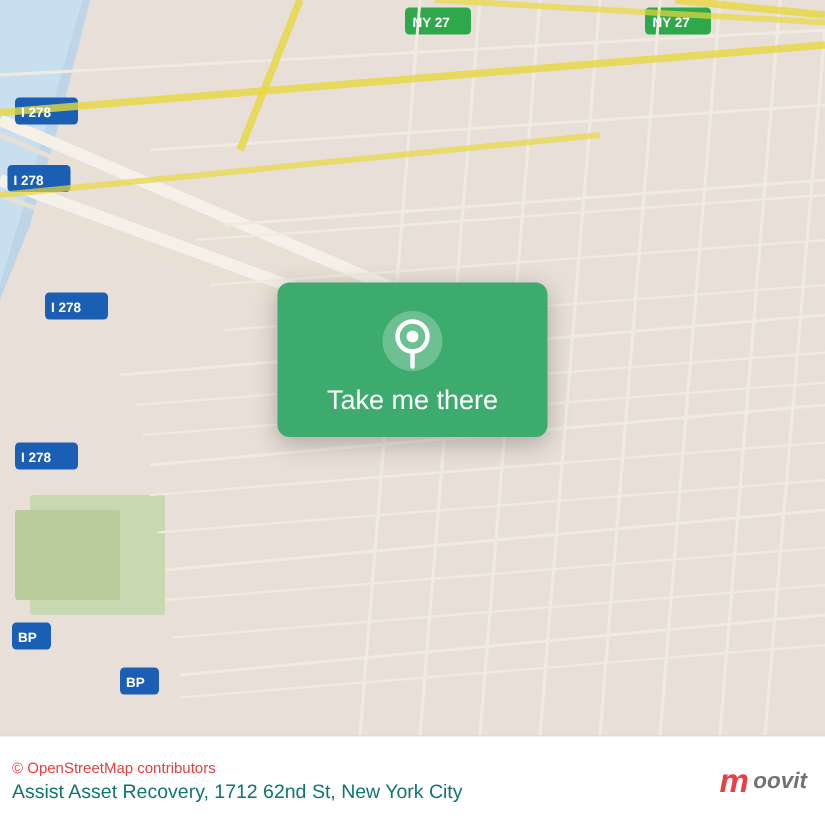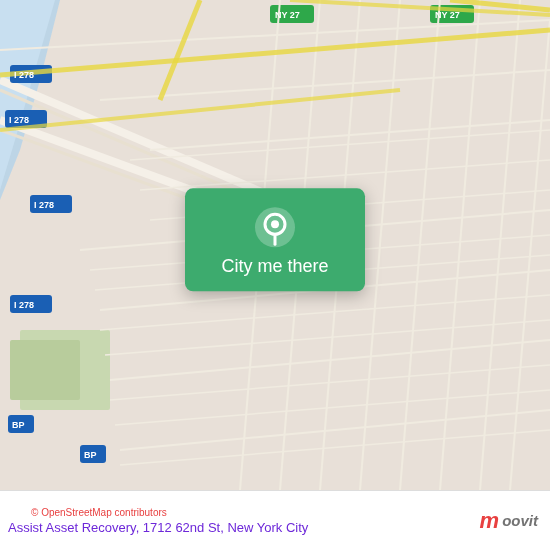--- a/index.html
+++ b/index.html
@@ -79,26 +79,25 @@
 
     #bottom-left {
       display: flex;
       flex-direction: column;
       gap: 2px;
     }
 
     #copyright-text {
       font-size: 10px;
       color: #e84040;
-      margin-left: 23px;
     }
 
     #address-text {
       font-size: 13px;
-      color: #6d28d9;
+      color: #0f766e;
       font-weight: 400;
     }
 
     #moovit-logo {
       display: flex;
       align-items: center;
       gap: 4px;
     }
 
     #moovit-m {
@@ -196,21 +195,21 @@
 
   <div id="overlay-card">
 
     <svg id="pin-icon" viewBox="0 0 42 42" xmlns="http://www.w3.org/2000/svg">
       <circle cx="21" cy="21" r="20" fill="white" opacity="0.25"></circle>
       <circle cx="21" cy="18" r="10" fill="none" stroke="white" stroke-width="3"></circle>
       <circle cx="21" cy="18" r="4" fill="white"></circle>
       <line x1="21" y1="28" x2="21" y2="38" stroke="white" stroke-width="3" stroke-linecap="round"></line>
     </svg>
 
-    <button id="take-me-there-btn">City me there</button>
+    <button id="take-me-there-btn">Take me there</button>
   </div>
 </div>
 
 <div id="bottom-bar">
   <div id="bottom-left">
     <span id="copyright-text">© OpenStreetMap contributors</span>
     <span id="address-text">Assist Asset Recovery, 1712 62nd St, New York City</span>
   </div>
   <div id="moovit-logo">
     <span id="moovit-m">m</span>

